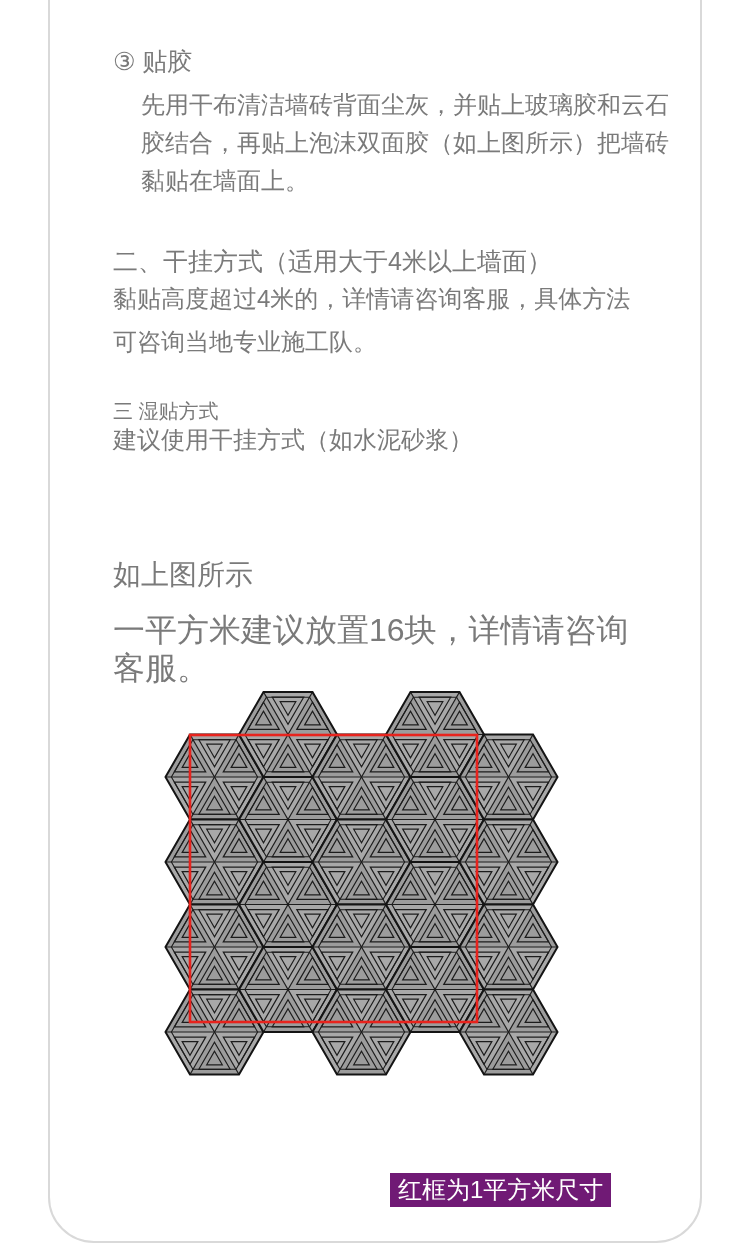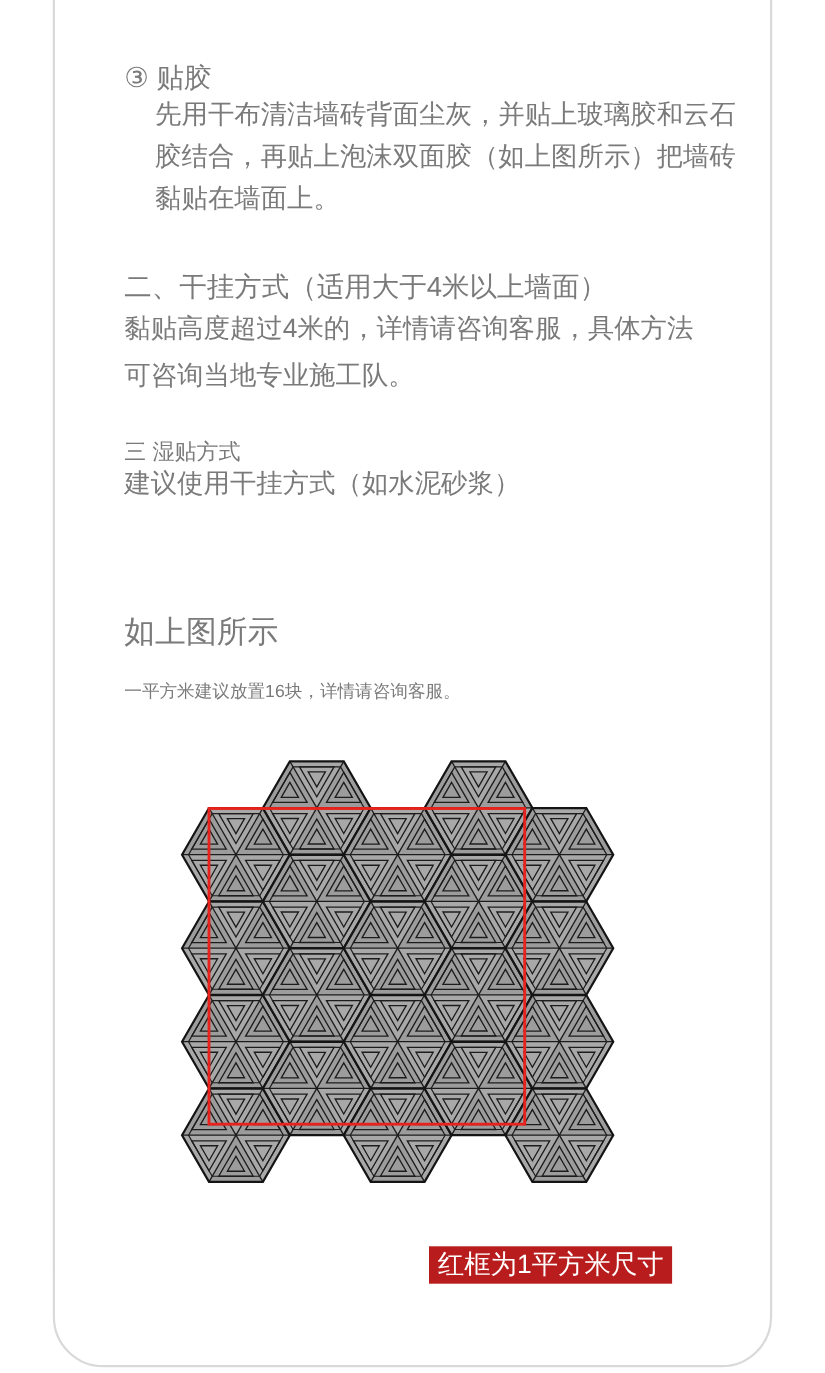--- a/index.html
+++ b/index.html
@@ -8,28 +8,28 @@
     background:#ffffff;
     font-family:"Liberation Sans","DejaVu Sans",sans-serif;
     color:#7a7a7a;
   }
   .card{
     position:absolute;left:48px;top:-60px;width:654px;height:1303px;
     box-sizing:border-box;background:#ffffff;
     border:2px solid #d9d9d9;border-radius:46px;
   }
   .tb{position:absolute;left:113px;width:536px;letter-spacing:0;word-break:break-all;}
-  .h-step    {top:54px; font-size:25px;line-height:34px;}
+  .h-step    {top:44px; font-size:25px;line-height:34px;}
   .p-step    {top:86px; font-size:24px;line-height:38px;margin-left:28px;}
   .h-dry     {top:243px;font-size:25px;line-height:36px;}
   .p-dry     {top:277px;font-size:24px;line-height:43px;}
   .h-wet     {top:393px;font-size:20px;line-height:36px;}
   .p-wet     {top:421px;font-size:24px;line-height:38px;}
   .h-install {top:556px;font-size:28px;line-height:38px;}
-  .p-install {top:611px;font-size:16px;line-height:38px;}
+  .p-install {top:611px;font-size:32px;line-height:38px;}
   #mosaic{position:absolute;left:0;top:655px;display:block;}
   .caption{
     position:absolute;left:390px;top:1133px;
     font-size:24px;line-height:34px;padding:0 8px;white-space:nowrap;
   }
 </style>
 </head>
 <body>
 
 <div class="card"></div>
@@ -560,13 +560,13 @@
       <polygon points="491.8,367.4 476.2,367.4 484.0,353.8" fill="none" stroke="#1c1c1c" stroke-width="1.2"></polygon>
       <polygon points="508.5,366.8 492.8,339.7 524.2,339.7" fill="none" stroke="#1c1c1c" stroke-width="1.2"></polygon>
       <polygon points="508.5,357.8 500.7,344.2 516.3,344.2" fill="none" stroke="#1c1c1c" stroke-width="1.2"></polygon>
       <polygon points="517.3,371.9 533.0,344.7 548.7,371.9" fill="none" stroke="#1c1c1c" stroke-width="1.2"></polygon>
       <polygon points="525.2,367.4 533.0,353.8 540.8,367.4" fill="none" stroke="#1c1c1c" stroke-width="1.2"></polygon>
       <polygon points="557.5,377.0 533.0,419.4 484.0,419.4 459.5,377.0 484.0,334.6 533.0,334.6" fill="none" stroke="#141414" stroke-width="2"></polygon>
     </g>
     <rect x="190" y="80" width="287" height="287" fill="none" stroke="#e8231d" stroke-width="2.6"></rect>
   </svg>
 
-<div class="caption" style="background: #b91c1c; color: rgb(255, 255, 255);">红框为1平方米尺寸</div>
+<div class="caption" style="background: #701a75; color: rgb(255, 255, 255); margin-top: 40px;">红框为1平方米尺寸</div>
 
 </body></html>

